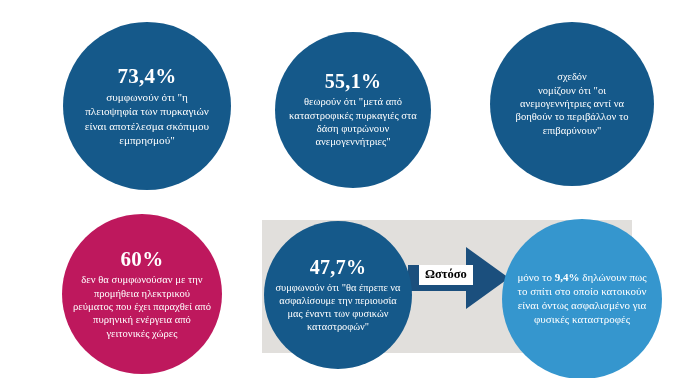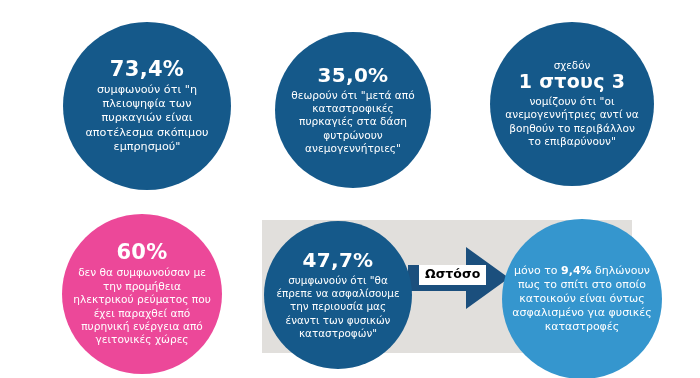--- a/index.html
+++ b/index.html
@@ -11,20 +11,21 @@
     height: 378px;
     background: #ffffff;
     font-family: "DejaVu Sans", "Liberation Sans", sans-serif;
     overflow: hidden;
   }
   #infographic {
     position: relative;
     width: 700px;
     height: 378px;
     background: #ffffff;
+    font-family: Liberation Serif, serif;
   }
 
   
   .grey-band {
     position: absolute;
     left: 262px;
     top: 220px;
     width: 370px;
     height: 133px;
     background: #e1dfdc;
@@ -117,31 +118,30 @@
 <div id="infographic">
 
   <div class="grey-band" style="background: rgb(225, 223, 220);"></div>
 
   <div class="circle dark" id="circle-1" style="background: rgb(21, 89, 138);">
     <div class="stat-num">73,4%</div>
     <div class="stat-desc">συμφωνούν ότι "η πλειοψηφία των πυρκαγιών είναι αποτέλεσμα σκόπιμου εμπρησμού"</div>
   </div>
 
   <div class="circle dark" id="circle-2" style="background: rgb(21, 89, 138);">
-    <div class="stat-num">35,0%</div>
+    <div class="stat-num">55,1%</div>
     <div class="stat-desc">θεωρούν ότι "μετά από καταστροφικές πυρκαγιές στα δάση φυτρώνουν ανεμογεννήτριες"</div>
   </div>
 
   <div class="circle dark" id="circle-3" style="background: rgb(21, 89, 138);">
     <div class="stat-pre">σχεδόν</div>
-    <div class="stat-num">1 στους 3</div>
     <div class="stat-desc">νομίζουν ότι "οι ανεμογεννήτριες αντί να βοηθούν το περιβάλλον το επιβαρύνουν"</div>
   </div>
 
-  <div class="circle dark" id="circle-4" style="background: #ec4899;">
+  <div class="circle dark" id="circle-4" style="background: #be185d;">
     <div class="stat-num">60%</div>
     <div class="stat-desc">δεν θα συμφωνούσαν με την προμήθεια ηλεκτρικού ρεύματος που έχει παραχθεί από πυρηνική ενέργεια από γειτονικές χώρες</div>
   </div>
 
   <div class="circle dark" id="circle-5" style="background: rgb(21, 89, 138);">
     <div class="stat-num">47,7%</div>
     <div class="stat-desc">συμφωνούν ότι "θα έπρεπε να ασφαλίσουμε την περιουσία μας έναντι των φυσικών καταστροφών"</div>
   </div>
 
   <div class="arrow-wrap">

